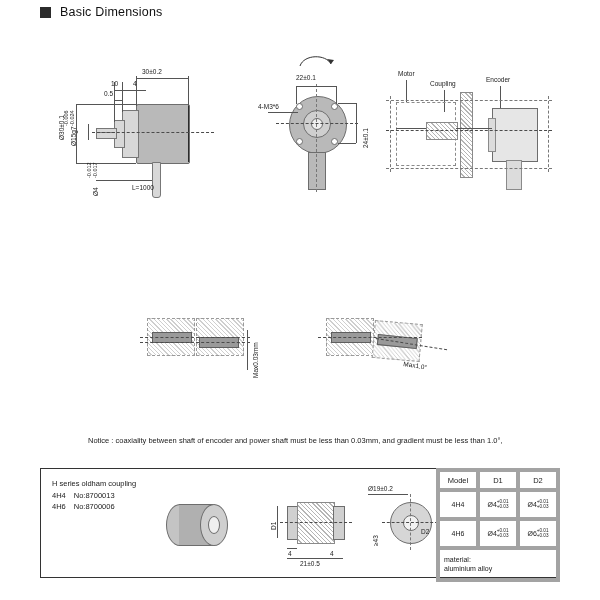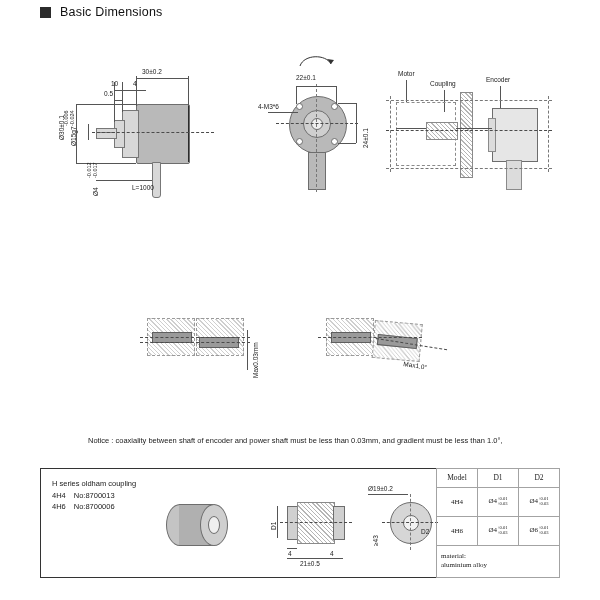--- a/index.html
+++ b/index.html
@@ -135,27 +135,26 @@
     position: absolute;
     left: 436px;
     top: 468px;
     width: 124px;
     height: 110px;
     border-collapse: collapse;
     font-size: 7px;
     table-layout: fixed;
   }
   #acc-table td, #acc-table th {
-    border: 1px solid #a3a3a3;
+    border: 4px solid #a3a3a3;
     text-align: center;
     vertical-align: middle;
     padding: 0;
     font-weight: normal;
     color: #1a1a1a;
-    font-family: Liberation Serif, serif;
   }
   #acc-table th { height: 16px; font-size: 7.5px; }
   #acc-table td.rowh { height: 25px; }
   #acc-table td.mat {
     text-align: left;
     padding-left: 4px;
     line-height: 1.35;
     height: 28px;
     font-size: 7px;
   }

